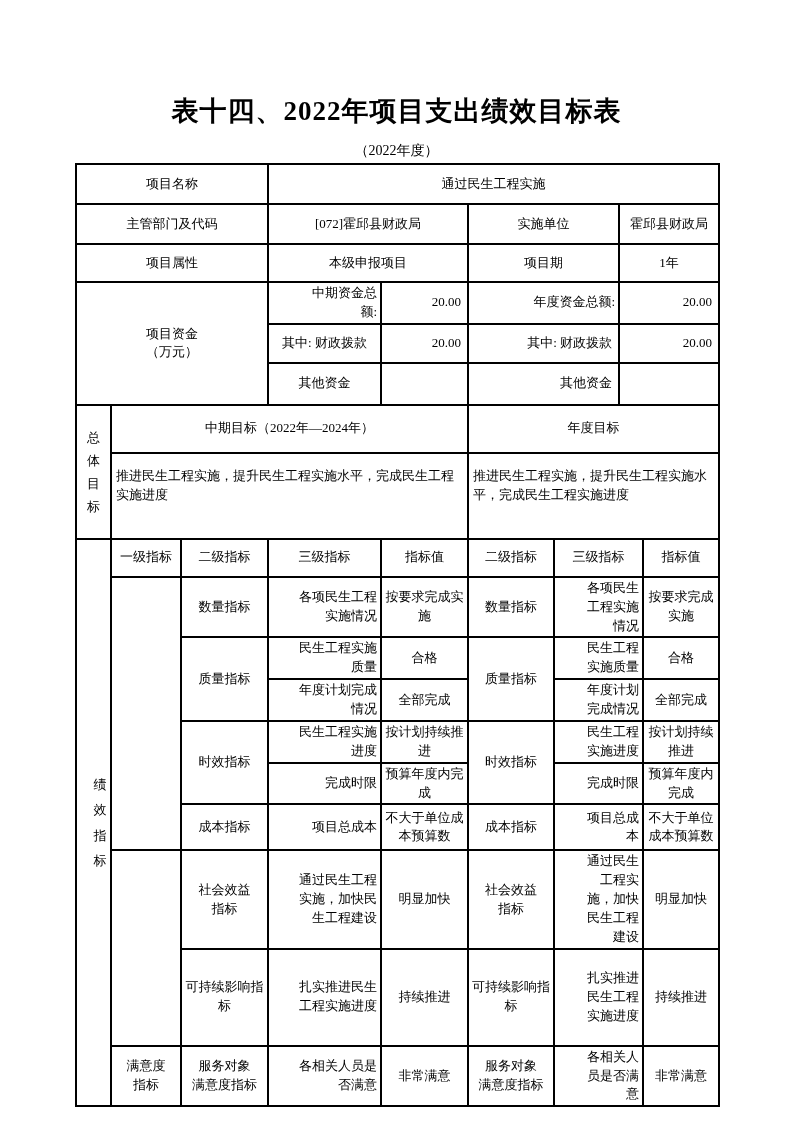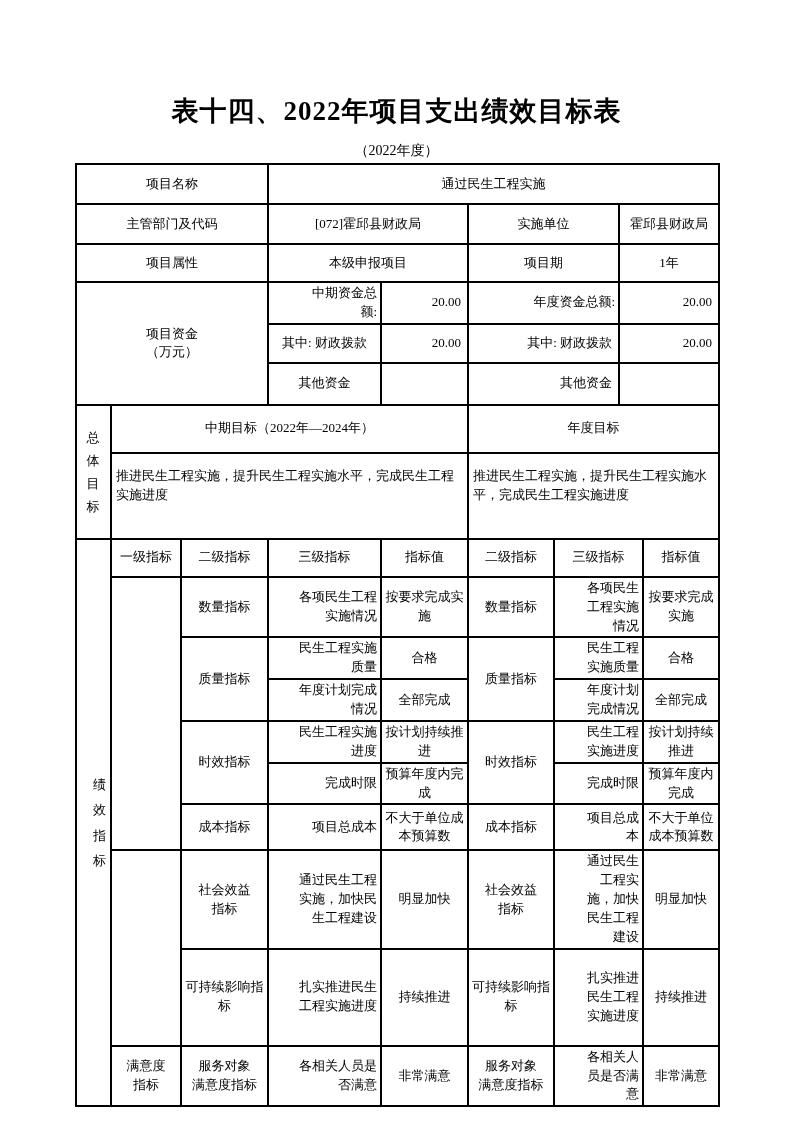--- a/index.html
+++ b/index.html
@@ -28,21 +28,21 @@
     font-size:13px;line-height:1.45;
     text-align:center;vertical-align:middle;
     padding:1px 3px;
     white-space:pre-line;
     overflow:hidden;
   }
   td.left{text-align:right;padding-left:28px;}
   td.right{text-align:right;padding-right:6px;}
   td.num{text-align:right;padding-right:6px;}
   td.goal-text{text-align:left;vertical-align:top;padding:12px 4px;line-height:1.5;}
-  .vtext{width:14px;margin:0 auto;line-height:1.78;text-align:left;}
+  .vtext{width:14px;margin:0 auto;line-height:1.78;text-align:center;}
   .vtext.tall{line-height:1.95;margin-left:13px;}
 </style>
 </head>
 <body>
 
 <div class="page">
 
   <div class="doc-title">表十四、2022年项目支出绩效目标表</div>
   <div class="doc-subtitle">（2022年度）</div>
 

